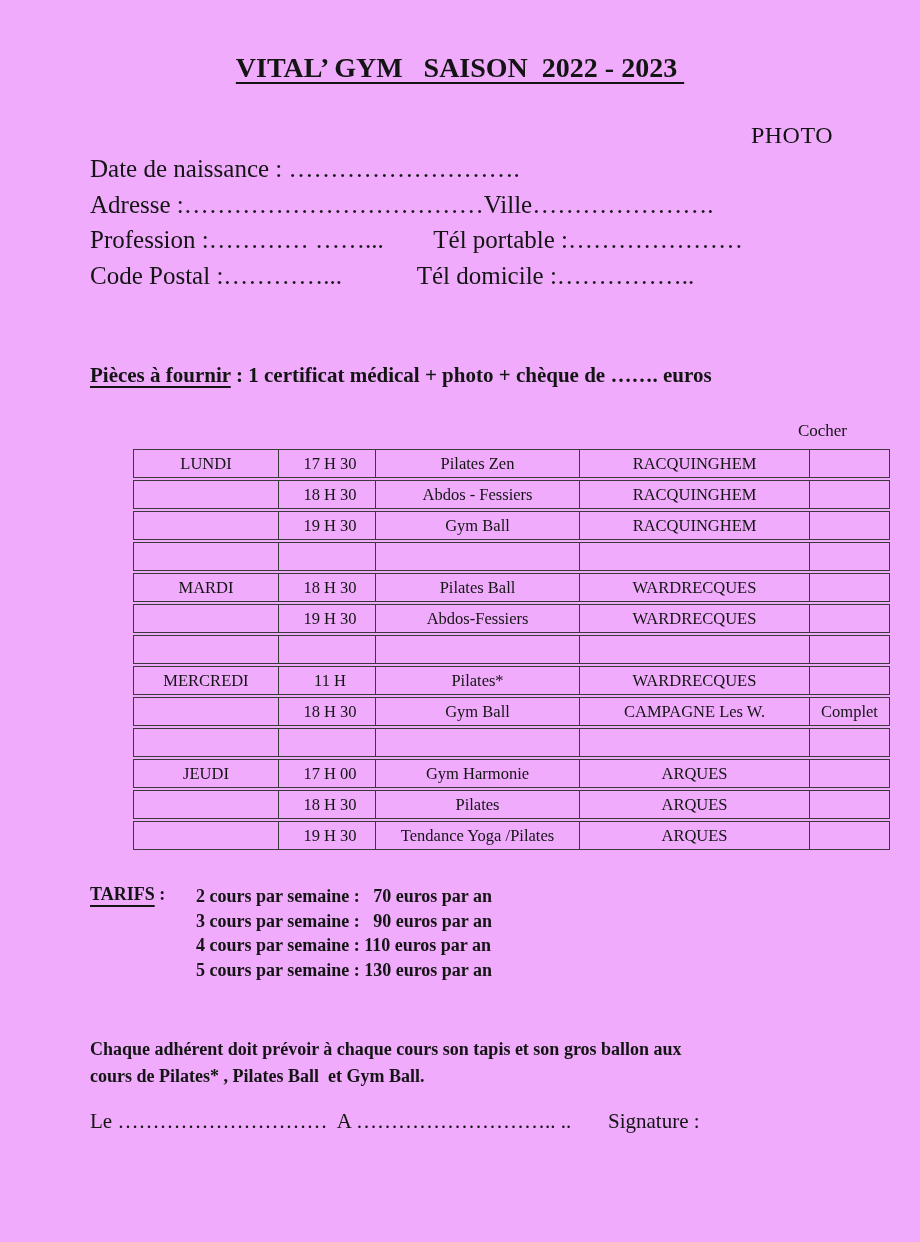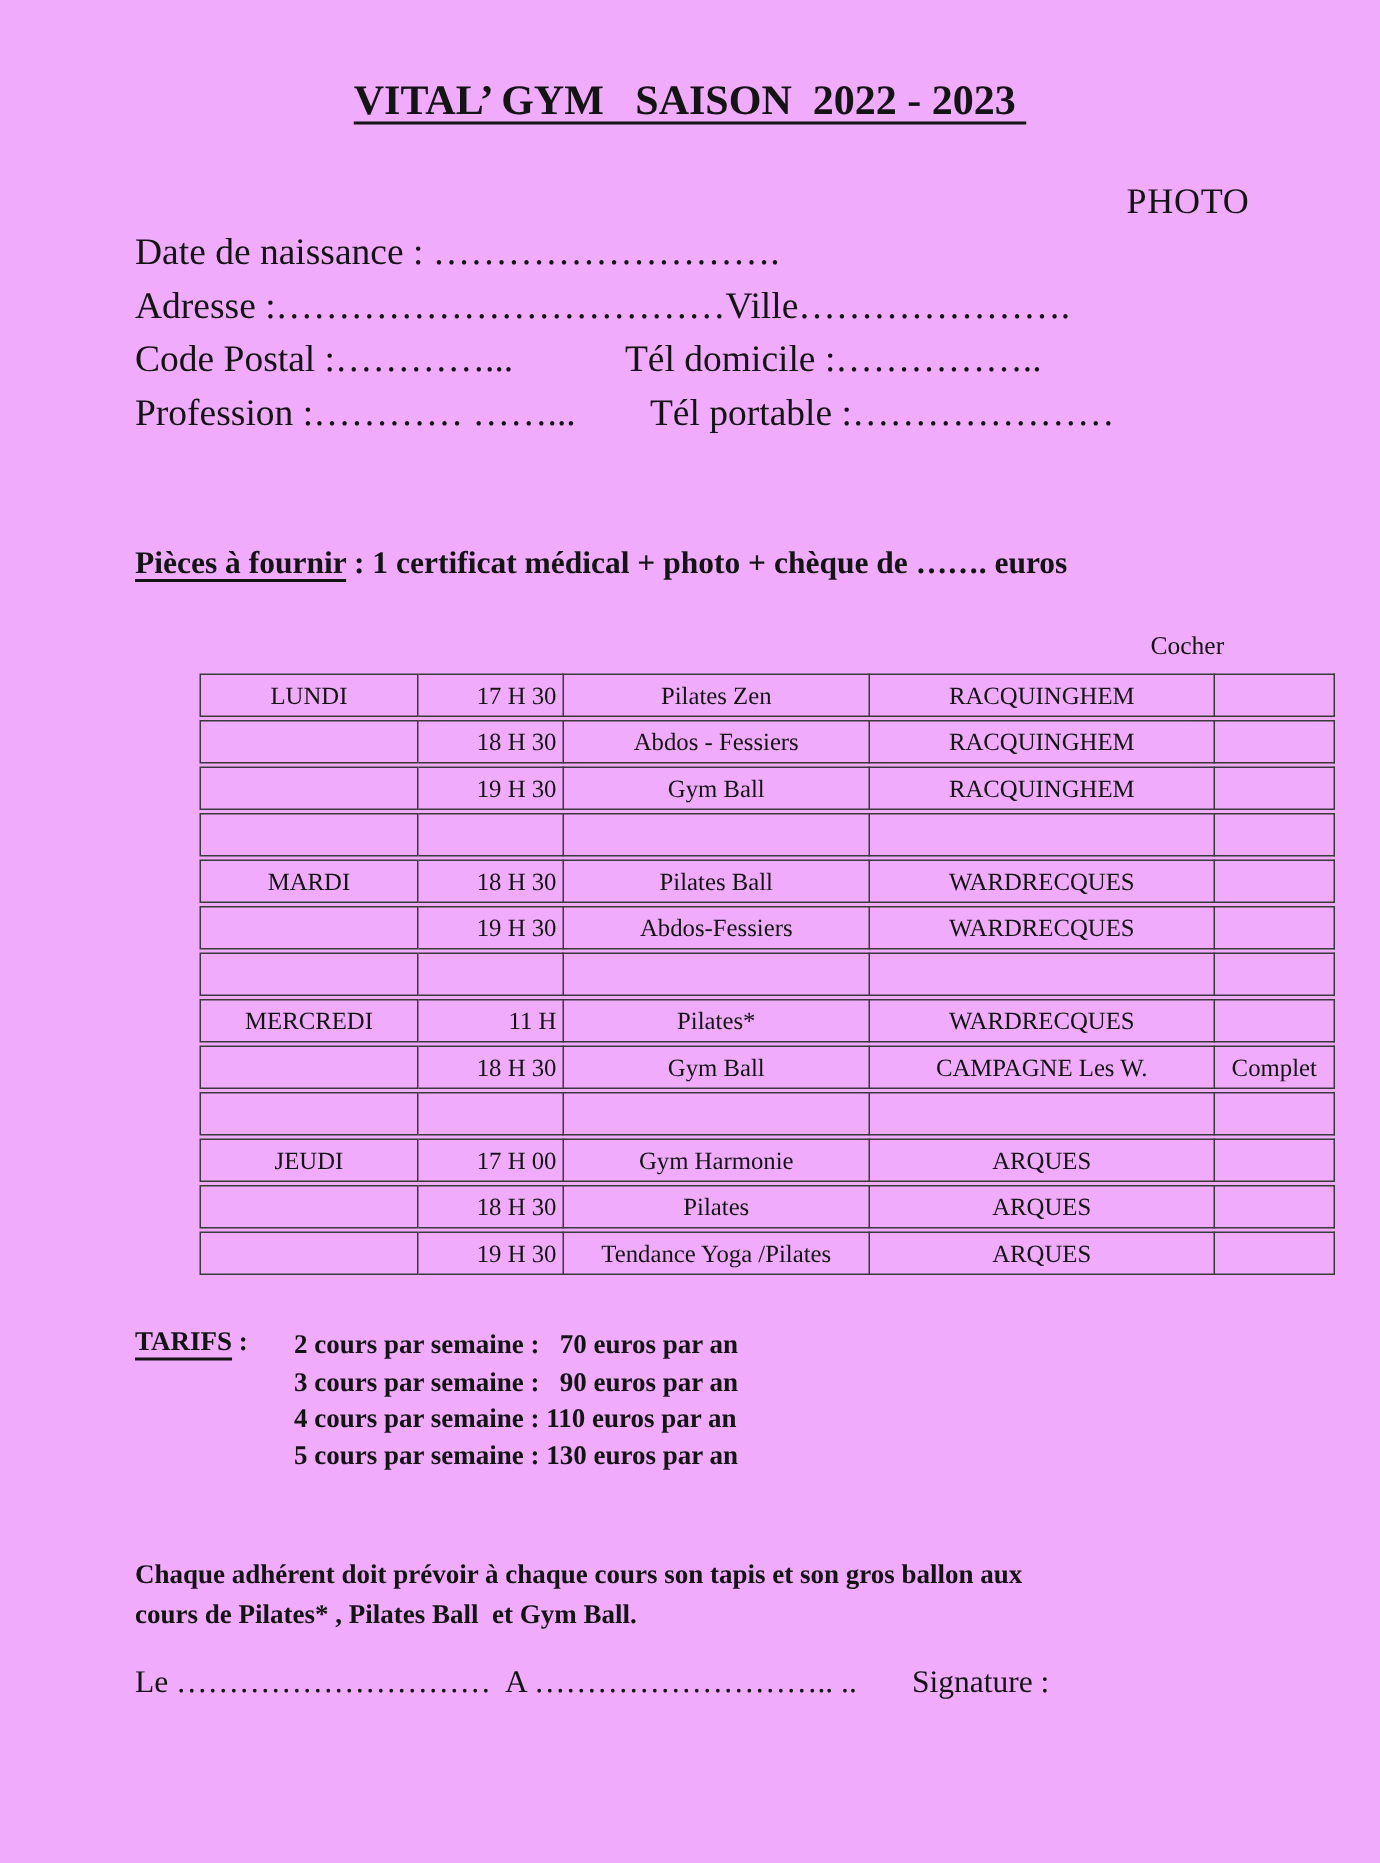--- a/index.html
+++ b/index.html
@@ -49,21 +49,21 @@
     font-size: 21px;
     font-weight: bold;
     white-space: pre;
   }
   .pieces-line .u { text-decoration-thickness: 2px; text-underline-offset: 4px; }
   .cocher-label {
     position: absolute;
     top: 421px;
     left: 767px;
     width: 80px;
-    text-align: left;
+    text-align: right;
     font-size: 17px;
   }
   table.schedule {
     position: absolute;
     top: 447px;
     left: 90px;
     width: 757px;
     border-collapse: separate;
     border-spacing: 0 2px;
     table-layout: fixed;
@@ -74,21 +74,21 @@
     border-left: none;
     height: 27px;
     font-size: 16.5px;
     text-align: center;
     vertical-align: middle;
     padding: 0 4px;
     overflow: hidden;
     white-space: nowrap;
   }
   table.schedule td:first-child { border-left: 1px solid #3a3a3a; }
-  table.schedule td.time-cell { text-align: right; padding-left: 10px; }
+  table.schedule td.time-cell { text-align: center; padding-left: 10px; }
   .tarifs-block {
     position: absolute;
     top: 884px;
     left: 90px;
     font-size: 18px;
     font-weight: bold;
   }
   .tarifs-label { position: absolute; left: 0; top: 0; white-space: pre; }
   .tarifs-lines { margin-left: 106px; }
   .tarifs-line { white-space: pre; line-height: 24.6px; }
@@ -115,22 +115,22 @@
 
 <div class="page">
 
   <div class="title"><span class="u">VITAL’ GYM   SAISON  2022 - 2023 </span></div>
 
   <div class="photo-label">PHOTO</div>
 
   <div class="form-block">
     <div class="form-line">Date de naissance : ……………………….</div>
     <div class="form-line">Adresse :………………………………Ville………………….</div>
+    <div class="form-line">Profession :………… ……...        Tél portable :…………………</div>
     <div class="form-line">Code Postal :…………...            Tél domicile :……………..</div>
-    <div class="form-line">Profession :………… ……...        Tél portable :…………………</div>
   </div>
 
   <div class="pieces-line"><span class="u">Pièces à fournir</span><span> : 1 certificat médical + photo + chèque de ……. euros</span></div>
 
   <div class="cocher-label">Cocher</div>
 
   <table class="schedule">
     <colgroup>
       <col style="width:146px">
         <col style="width:97px">

